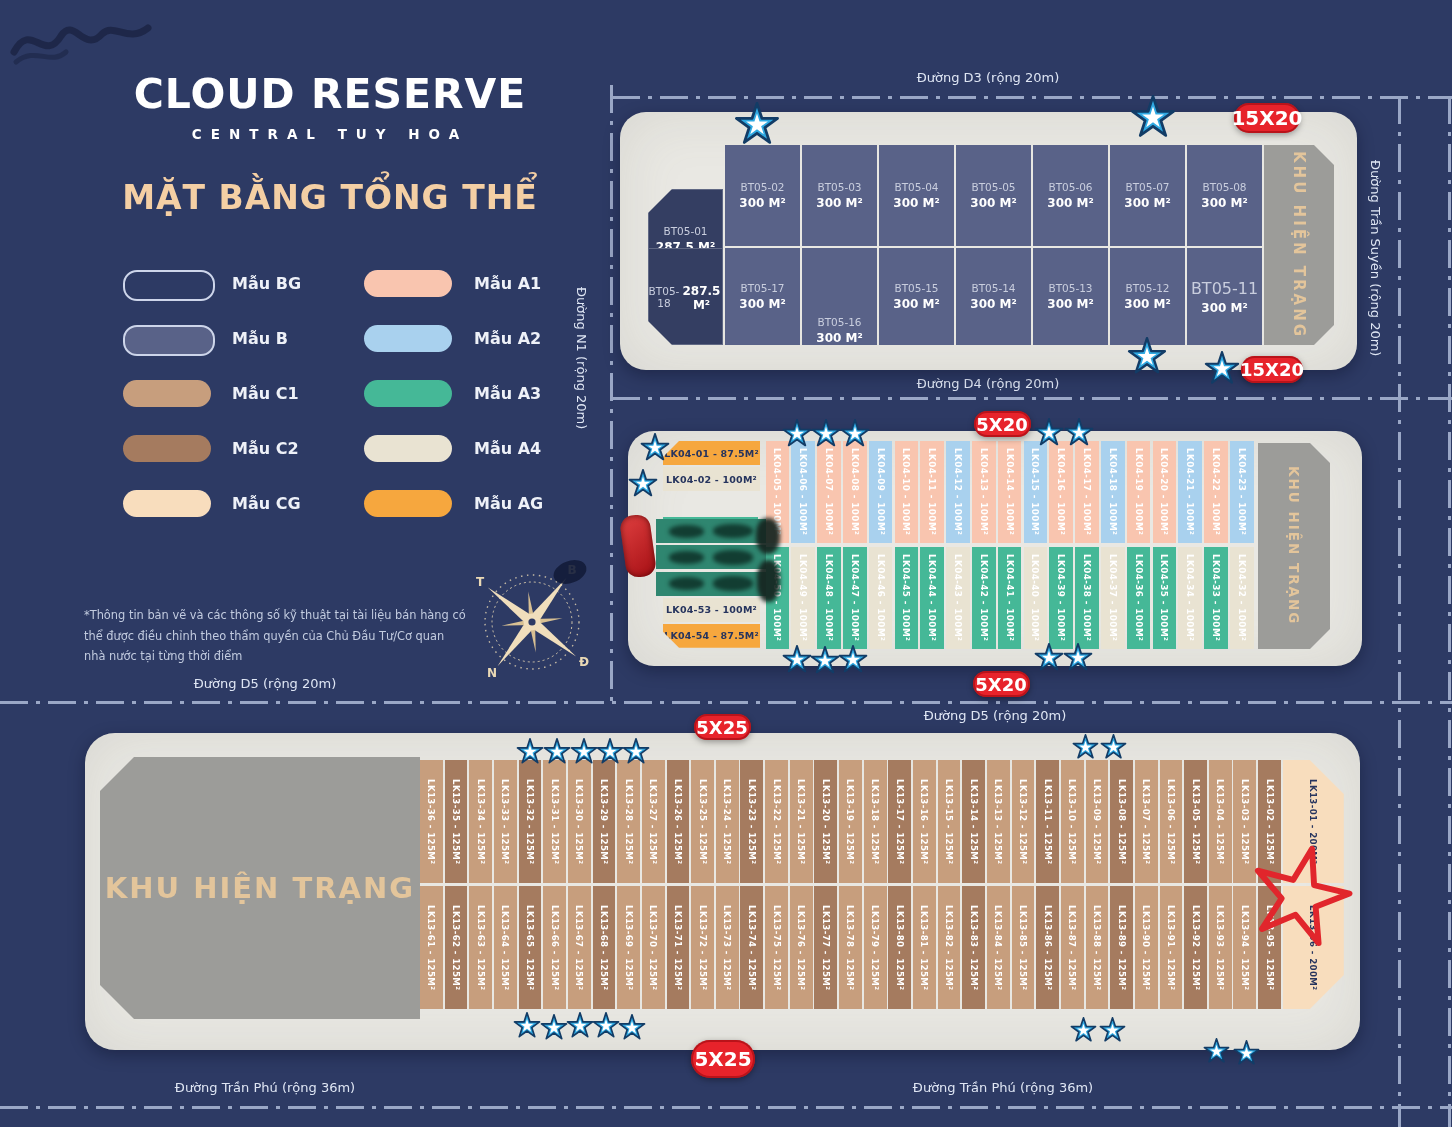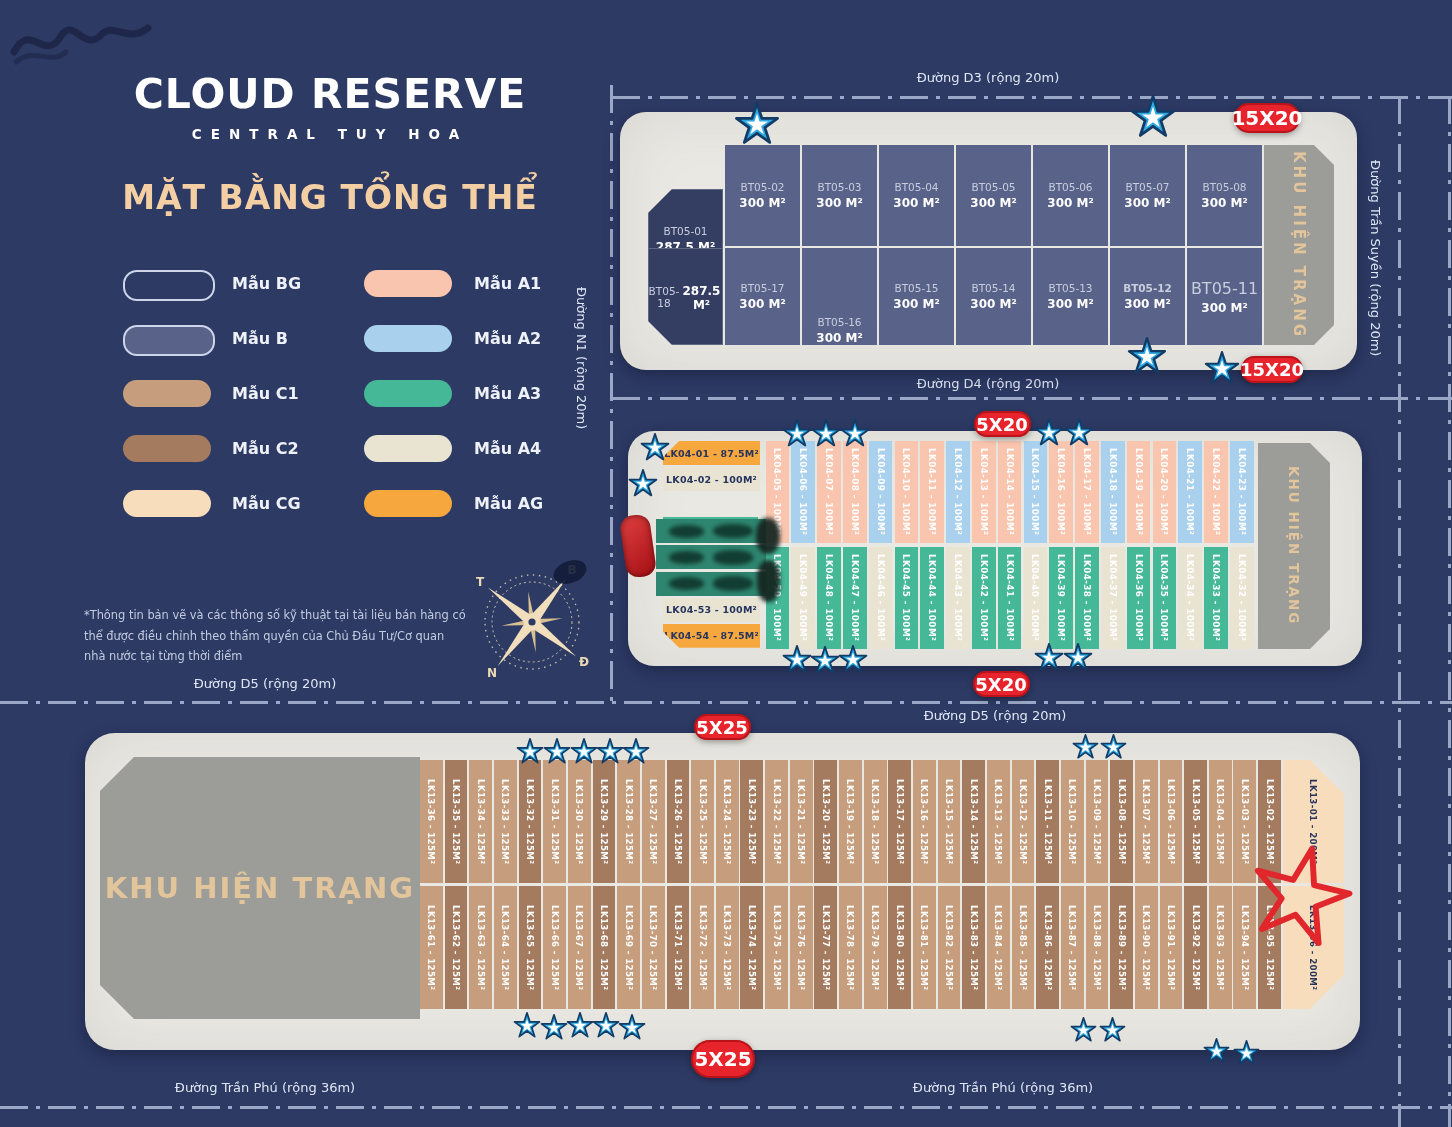--- a/index.html
+++ b/index.html
@@ -174,21 +174,21 @@
     </div>
     <div class="lot" style="left: 956px; top: 248px; width: 75px; height: 97px; background: rgb(89, 98, 136); flex-direction: column;">
       <div style="font-size:10.5px;font-weight:400;color:#c9cede">BT05-14</div>
                    <div style="font-size:12px;color:#fff;margin-top:3px">300 M²</div>
     </div>
     <div class="lot" style="left: 1033px; top: 248px; width: 75px; height: 97px; background: rgb(89, 98, 136); flex-direction: column;">
       <div style="font-size:10.5px;font-weight:400;color:#c9cede">BT05-13</div>
                    <div style="font-size:12px;color:#fff;margin-top:3px">300 M²</div>
     </div>
     <div class="lot" style="left: 1110px; top: 248px; width: 75px; height: 97px; background: rgb(89, 98, 136); flex-direction: column;">
-      <div style="font-size:10.5px;font-weight:700;color:#c9cede">BT05-12</div>
+      <div style="font-size:10.5px;font-weight:400;color:#c9cede">BT05-12</div>
                    <div style="font-size:12px;color:#fff;margin-top:3px">300 M²</div>
     </div>
     <div class="lot" style="left: 1187px; top: 248px; width: 75px; height: 97px; background: rgb(89, 98, 136); flex-direction: column;">
       <div style="font-size:16px;font-weight:400;color:#c9cede">BT05-11</div>
                    <div style="font-size:12px;color:#fff;margin-top:3px">300 M²</div>
     </div>
     <div class="lot" style="left: 663px; top: 441px; width: 97px; height: 24px; background: rgb(246, 167, 62); font-size: 9.5px; color: rgb(38, 52, 94); letter-spacing: 0.2px; clip-path: polygon(16px 0px, 100% 0px, 100% 100%, 0px 100%, 0px 16px);">LK04-01 - 87.5M²</div>
     <div class="lot" style="left: 663px; top: 467.1px; width: 97px; height: 24px; background: rgb(233, 227, 210); font-size: 9.5px; color: rgb(38, 52, 94); letter-spacing: 0.2px;">LK04-02 - 100M²</div>
     <div class="lot" style="left: 663px; top: 493.2px; width: 95px; height: 24px; background: rgb(69, 184, 151); font-size: 9.5px; color: rgb(38, 52, 94); letter-spacing: 0.2px; margin-top: 24px;">LK04-03 - 100M²</div>
     <div class="lot" style="left: 656px; top: 519.3px; width: 110px; height: 24px; background: rgb(47, 134, 112);">

